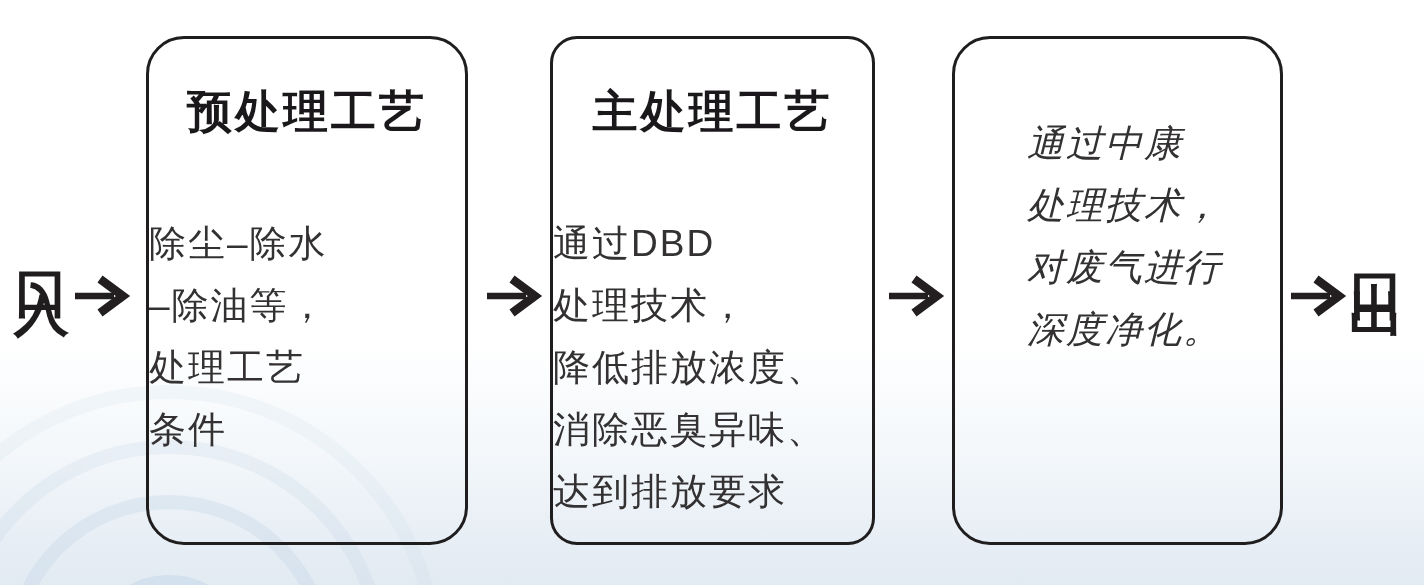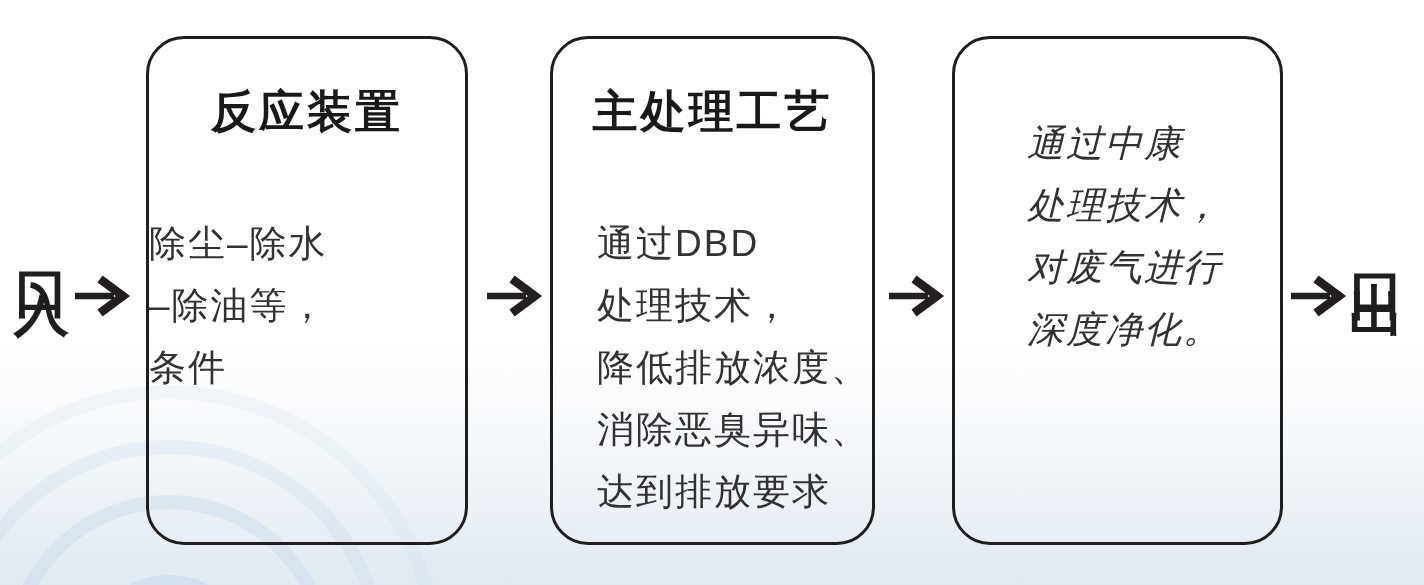--- a/index.html
+++ b/index.html
@@ -41,42 +41,42 @@
 
   .box{
     position:absolute;
     top:36px;height:509px;
     border:3.5px solid #1f1d1e;
     border-radius:38px;
     box-sizing:border-box;
     background:transparent;
   }
   .box.b1{left:146px;width:322px;}
-  .box.b2{left:550px;width:325px;}
+  .box.b2{left:550px;width:325px;border-radius:27px;}
   .box.b3{left:952px;width:331px;}
 
   .box .title{
     margin:46px 0 0 0;
     text-align:center;
     font-family:"Liberation Serif","DejaVu Serif",serif;
     font-weight:bold;
     font-size:45px;
     line-height:54px;
     letter-spacing:3px;
     color:#1a181a;
   }
   .box .body{
     margin-top:74px;
     font-size:37px;
     line-height:62px;
     color:#333132;
     letter-spacing:2px;
   }
   .box.b1 .body{}
-  .box.b2 .body{padding-left:44px;}
+  .box.b2 .body{}
   .box.b3 .body{padding-left:72px;font-style:italic;}
 </style>
 </head>
 <body>
 
 <div class="canvas">
 
   <div class="ring r4"></div>
   <div class="ring r3"></div>
   <div class="ring r2"></div>
@@ -85,24 +85,25 @@
   <div class="port entrance">入口</div>
 
   <div class="arrow a-in">
     <svg width="60" height="48" viewBox="0 0 60 48">
       <path d="M3 24 H42" stroke="#231f20" stroke-width="6.5" fill="none"></path>
       <path d="M28 7 L51 24 L28 41" stroke="#231f20" stroke-width="8.5" fill="none" stroke-linejoin="miter"></path>
     </svg>
   </div>
 
   <section class="box b1">
-    <h2 class="title">反应装置</h2>
+    <h2 class="title">预处理工艺</h2>
     <div class="body">
       <div>除尘–除水</div>
       <div>–除油等，</div>
+      <div>处理工艺</div>
       <div>条件</div>
     </div>
   </section>
 
   <div class="arrow a-12">
     <svg width="60" height="48" viewBox="0 0 60 48">
       <path d="M3 24 H42" stroke="#231f20" stroke-width="6.5" fill="none"></path>
       <path d="M28 7 L51 24 L28 41" stroke="#231f20" stroke-width="8.5" fill="none" stroke-linejoin="miter"></path>
     </svg>
   </div>

